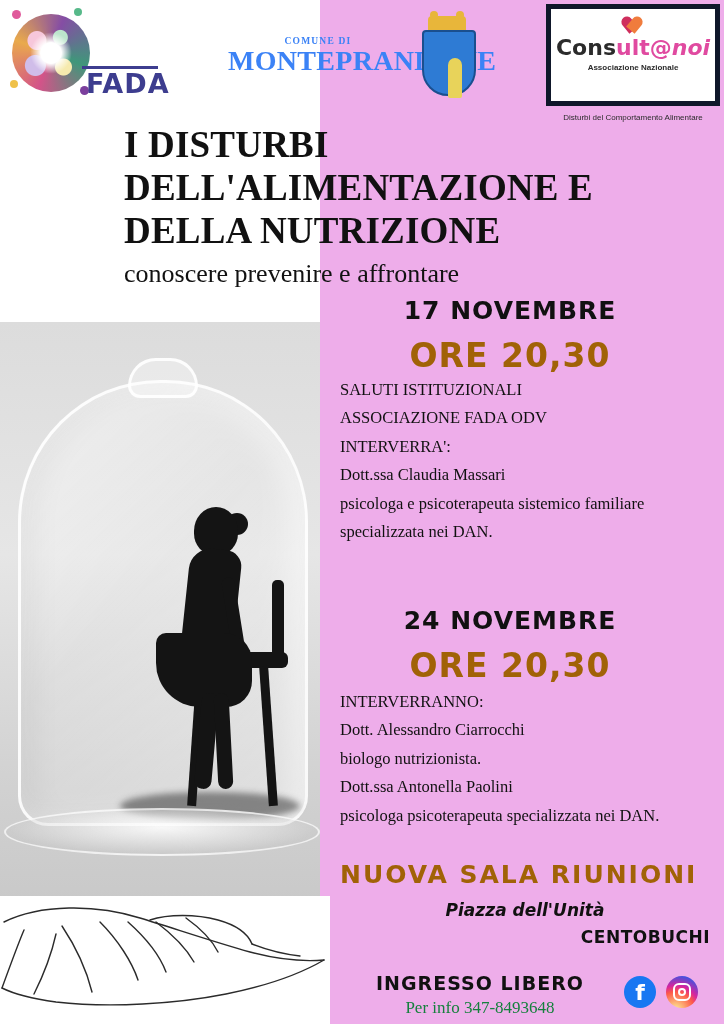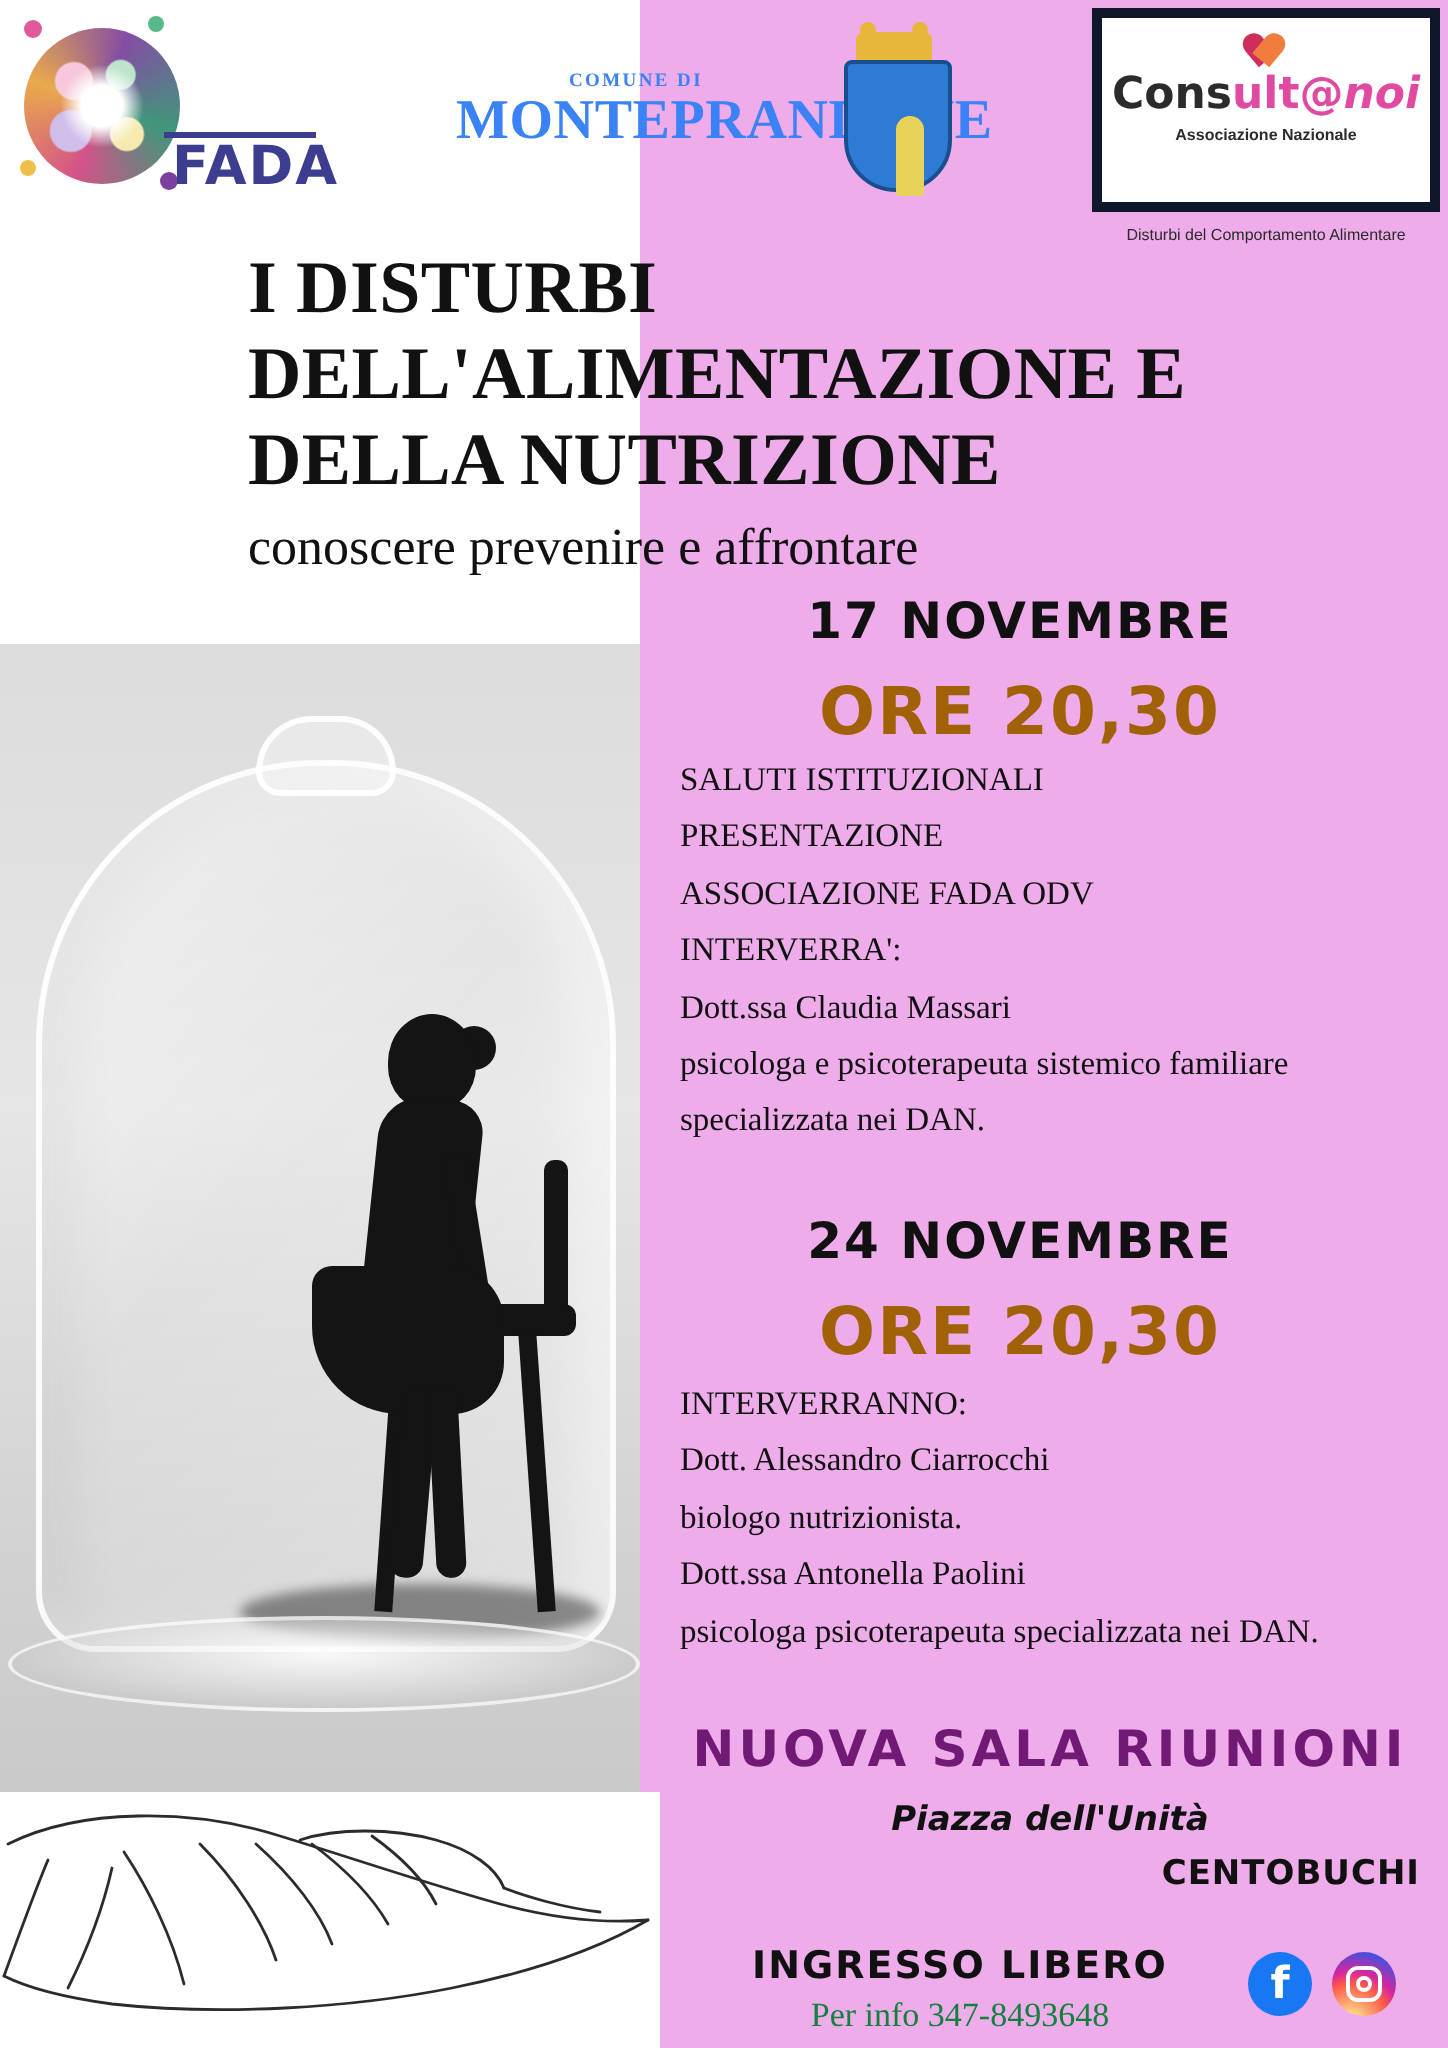--- a/index.html
+++ b/index.html
@@ -258,26 +258,25 @@
     color: #111111;
     z-index: 5;
   }
   .body-text div { white-space: nowrap; }
 
   
   .venue-title {
     position: absolute;
     left: 340px; top: 860px;
     width: 370px;
-    text-align: center;
     font-family: "DejaVu Sans", sans-serif;
     font-weight: bold;
     font-size: 25px;
     letter-spacing: 2px;
-    color: #701a75;
+    color: #a16207;
     z-index: 5;
   }
   .venue-place {
     position: absolute;
     left: 340px; top: 900px;
     width: 370px;
     text-align: center;
     font-family: "DejaVu Sans", sans-serif;
     font-weight: bold;
     font-style: italic;
@@ -596,21 +595,20 @@
     <div class="title-line">DELL'ALIMENTAZIONE E</div>
     <div class="title-line">DELLA NUTRIZIONE</div>
     <div class="subtitle-line">conoscere prevenire e affrontare</div>
   </div>
 
   <div class="date-head" style="left:340px; top:296px;">17 NOVEMBRE</div>
   <div class="date-sub" style="left:340px; top:336px;">ORE 20,30</div>
 
   <div class="body-text" style="top:376px;">
     <div> SALUTI  ISTITUZIONALI</div>
-    <div>PRESENTAZIONE</div>
     <div>ASSOCIAZIONE FADA ODV</div>
     <div>INTERVERRA':</div>
     <div>Dott.ssa Claudia Massari</div>
     <div>psicologa e psicoterapeuta sistemico familiare</div>
     <div>specializzata nei DAN.</div>
   </div>
 
   <div class="date-head" style="left:340px; top:606px;">24 NOVEMBRE</div>
   <div class="date-sub" style="left:340px; top:646px;">ORE 20,30</div>
 

